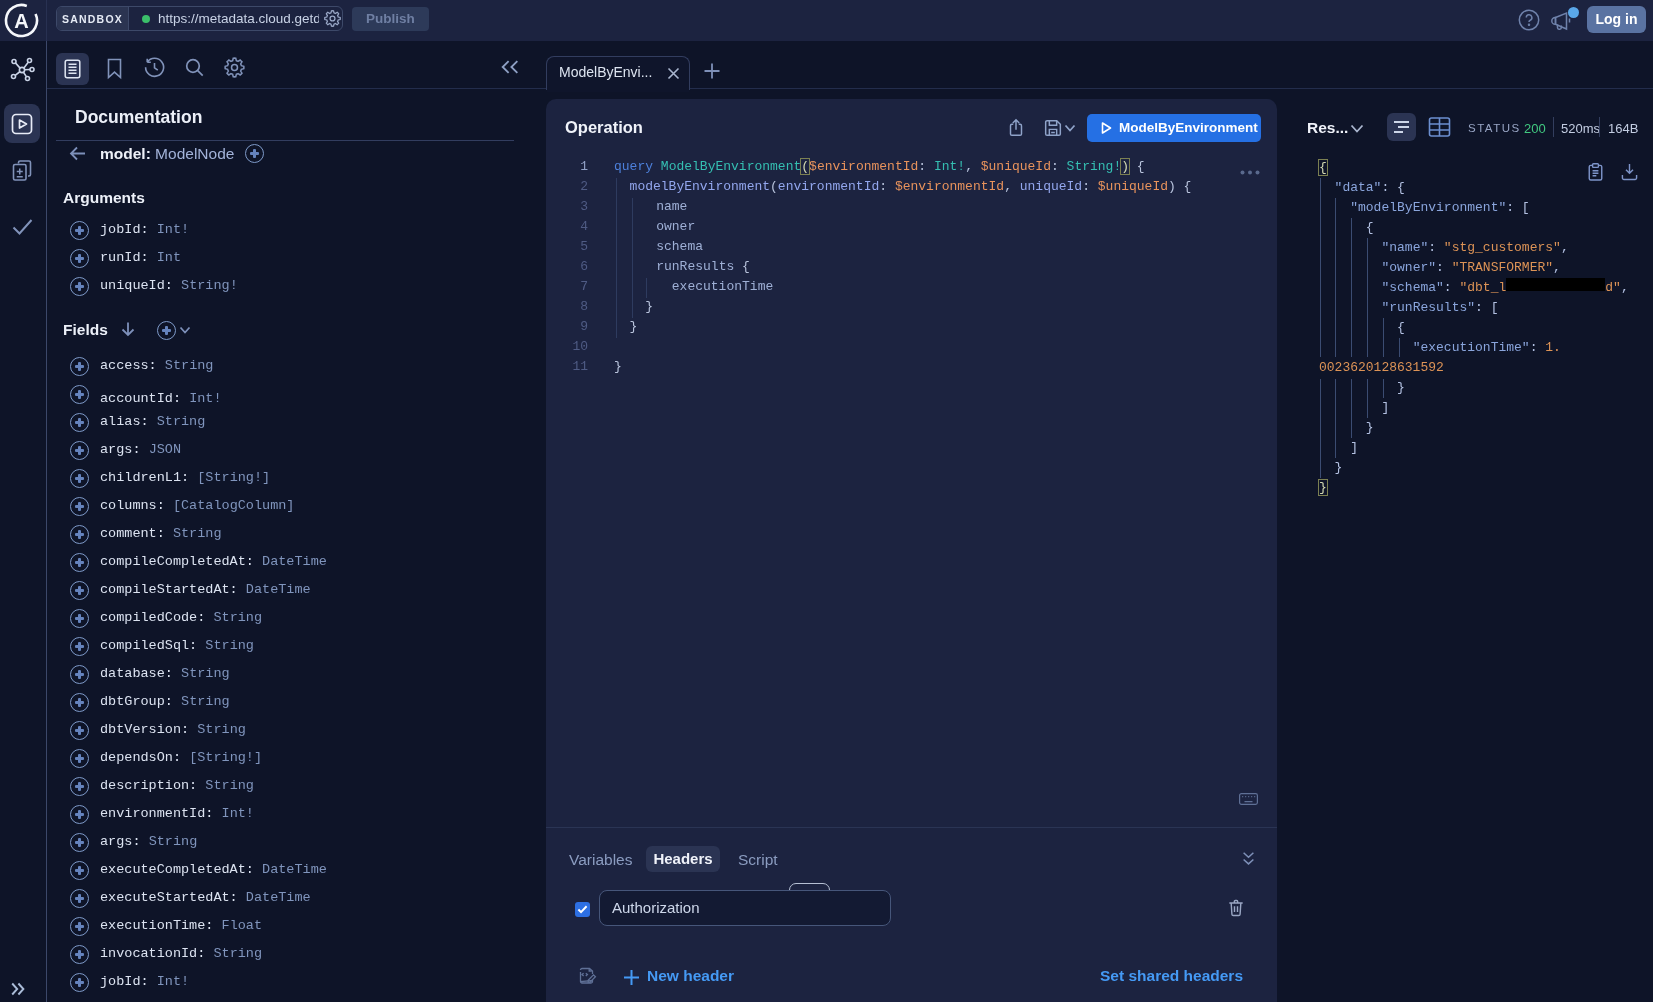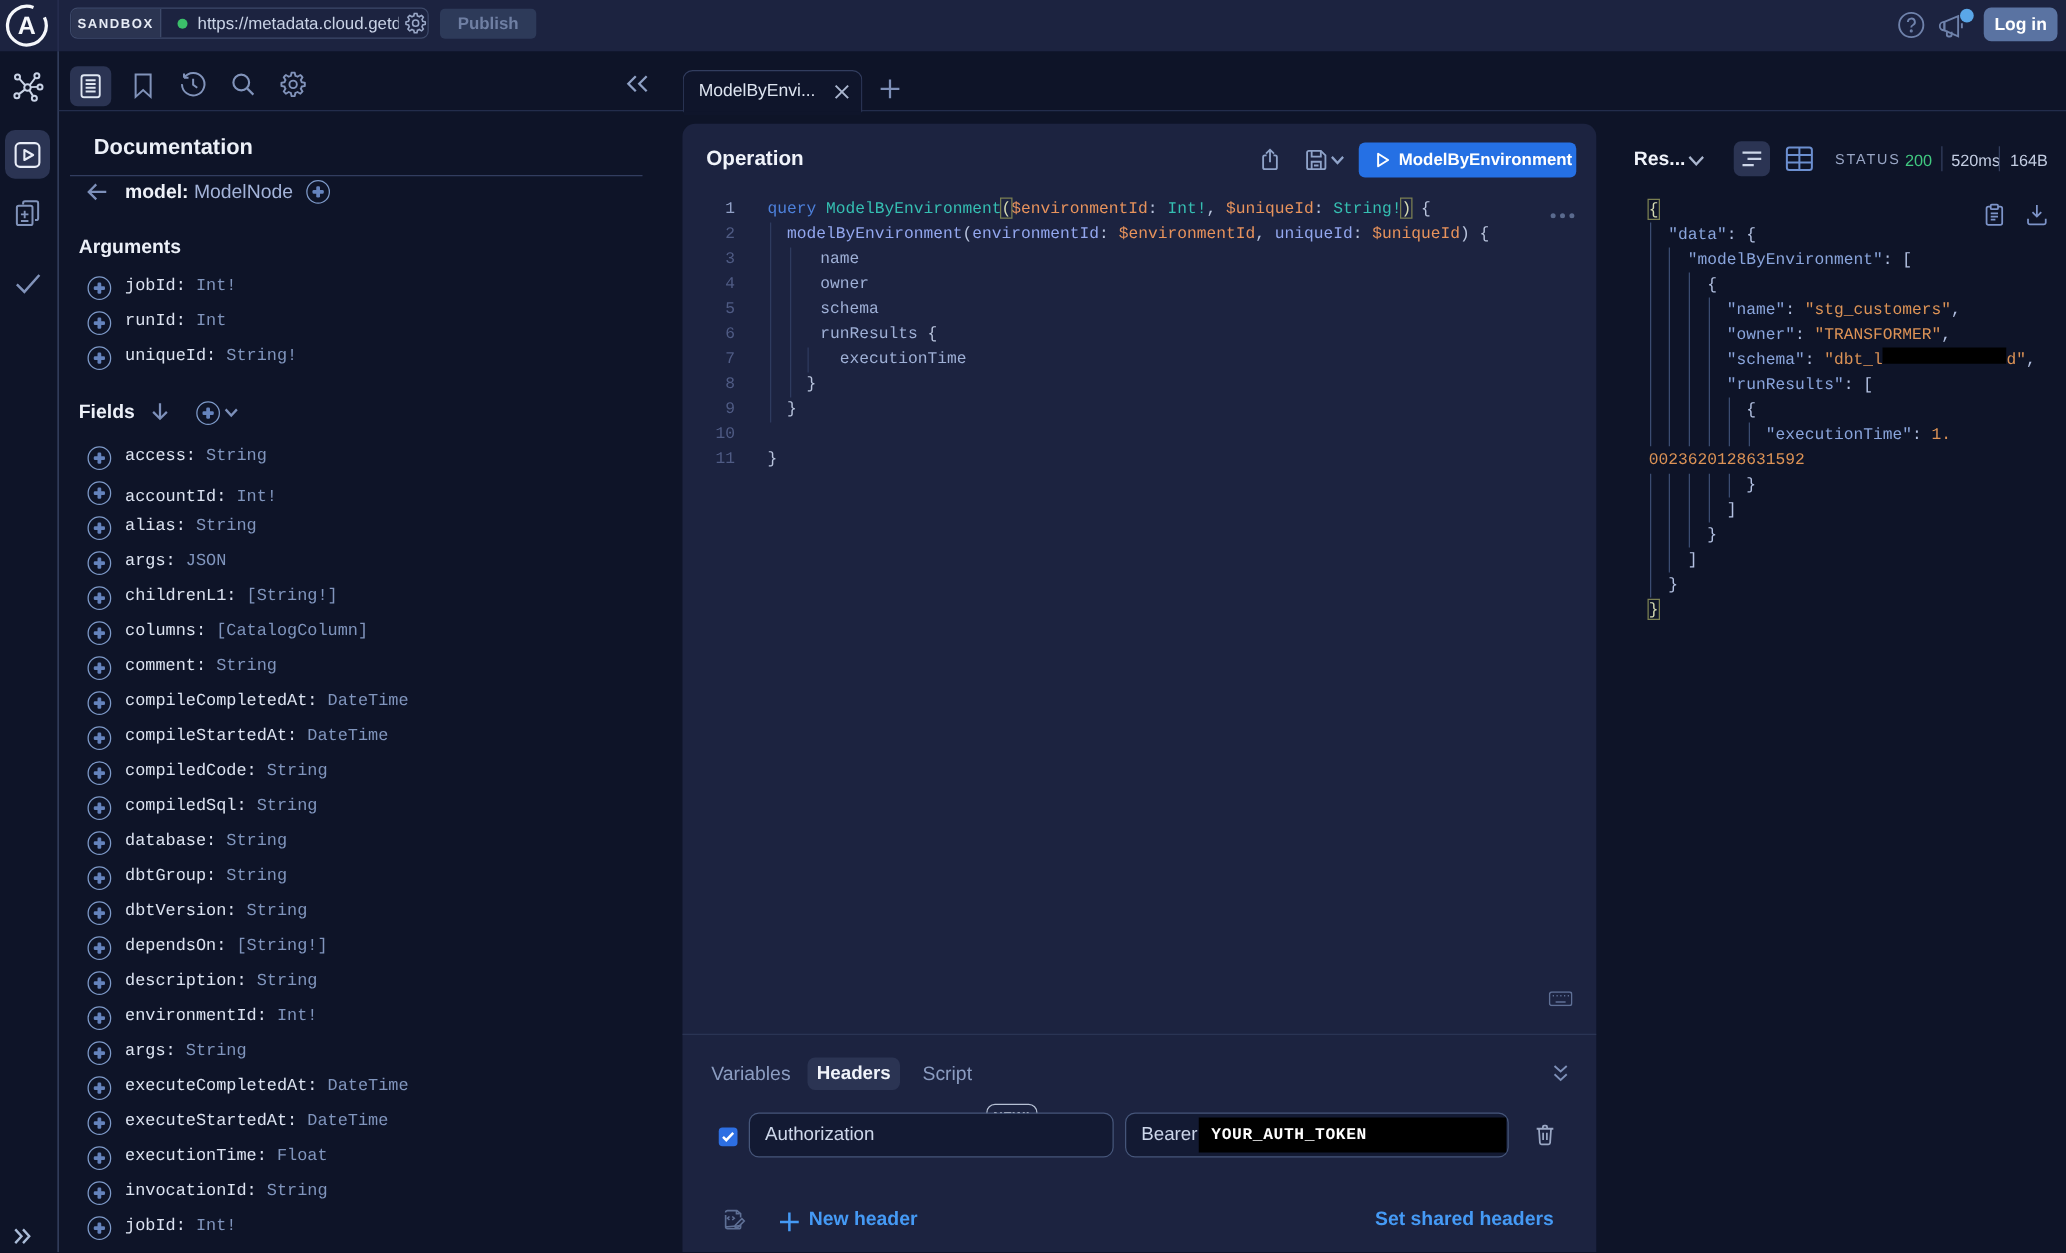--- a/index.html
+++ b/index.html
@@ -290,25 +290,20 @@
     <path d="M3 2l5.5 5L14 2M3 9.5l5.5 5 5.5-5"></path>
   </svg>
 
   <div class="abs" style="left:575px;top:902px;width:15px;height:15px;background:#2d6fe3;border-radius:3px;">
     <svg style="position:absolute;left:2px;top:3px;" width="11" height="9" viewBox="0 0 13 11" fill="none" stroke="#ffffff" stroke-width="2.4">
       <path d="M1.5 5.5l3.2 3.2L11.5 1.5"></path>
     </svg>
   </div>
   <div class="abs" style="left:599px;top:890px;width:292px;height:36px;border:1px solid #46567a;border-radius:8px;box-sizing:border-box;background:#131a33;
        color:#cdd7ea;font-size:15px;line-height:34px;padding-left:12px;">Authorization</div>
-  <div class="abs" style="left:900px;top:890px;width:307px;height:36px;border:1px solid #46567a;border-radius:8px;box-sizing:border-box;background:#131a33;">
-    <div class="abs" style="left:12px;top:0;height:34px;line-height:34px;color:#cdd7ea;font-size:15px;">Bearer</div>
-    <div class="abs mono" style="left:58px;top:3px;width:246px;height:28px;background:#000000;line-height:28px;color:#ffffff;
-         font-size:13px;font-weight:bold;letter-spacing:0.5px;padding-left:10px;box-sizing:border-box;">YOUR_AUTH_TOKEN</div>
-  </div>
   <svg class="abs" style="left:1226px;top:897px;" width="20" height="22" viewBox="0 0 24 26" fill="none" stroke="#9aa7c4" stroke-width="1.7">
     <path d="M4 7h16M10 7V5.2A1.2 1.2 0 0 1 11.2 4h1.6A1.2 1.2 0 0 1 14 5.2V7"></path>
     <path d="M6.2 7l.9 13.5A1.6 1.6 0 0 0 8.7 22h6.6a1.6 1.6 0 0 0 1.6-1.5L17.8 7"></path>
     <path d="M10.2 10.8v7M13.8 10.8v7"></path>
   </svg>
 
   <svg class="abs" style="left:579px;top:967px;" width="19" height="18" viewBox="0 0 19 18" fill="none" stroke="#5f7096" stroke-width="1.3">
     <path d="M1.5 3a1.5 1.5 0 0 1 1.5-1.5h7.5L13.5 4v3M13.5 13.5v1a1.5 1.5 0 0 1-1.5 1.5H3a1.5 1.5 0 0 1-1.5-1.5z M1.5 5v9"></path>
     <path d="M10.2 1.6V4h2.6"></path>
     <path d="M4.6 6.2L3 7.6l1.6 1.4M6.8 6.2l1.6 1.4-1.6 1.4"></path>

